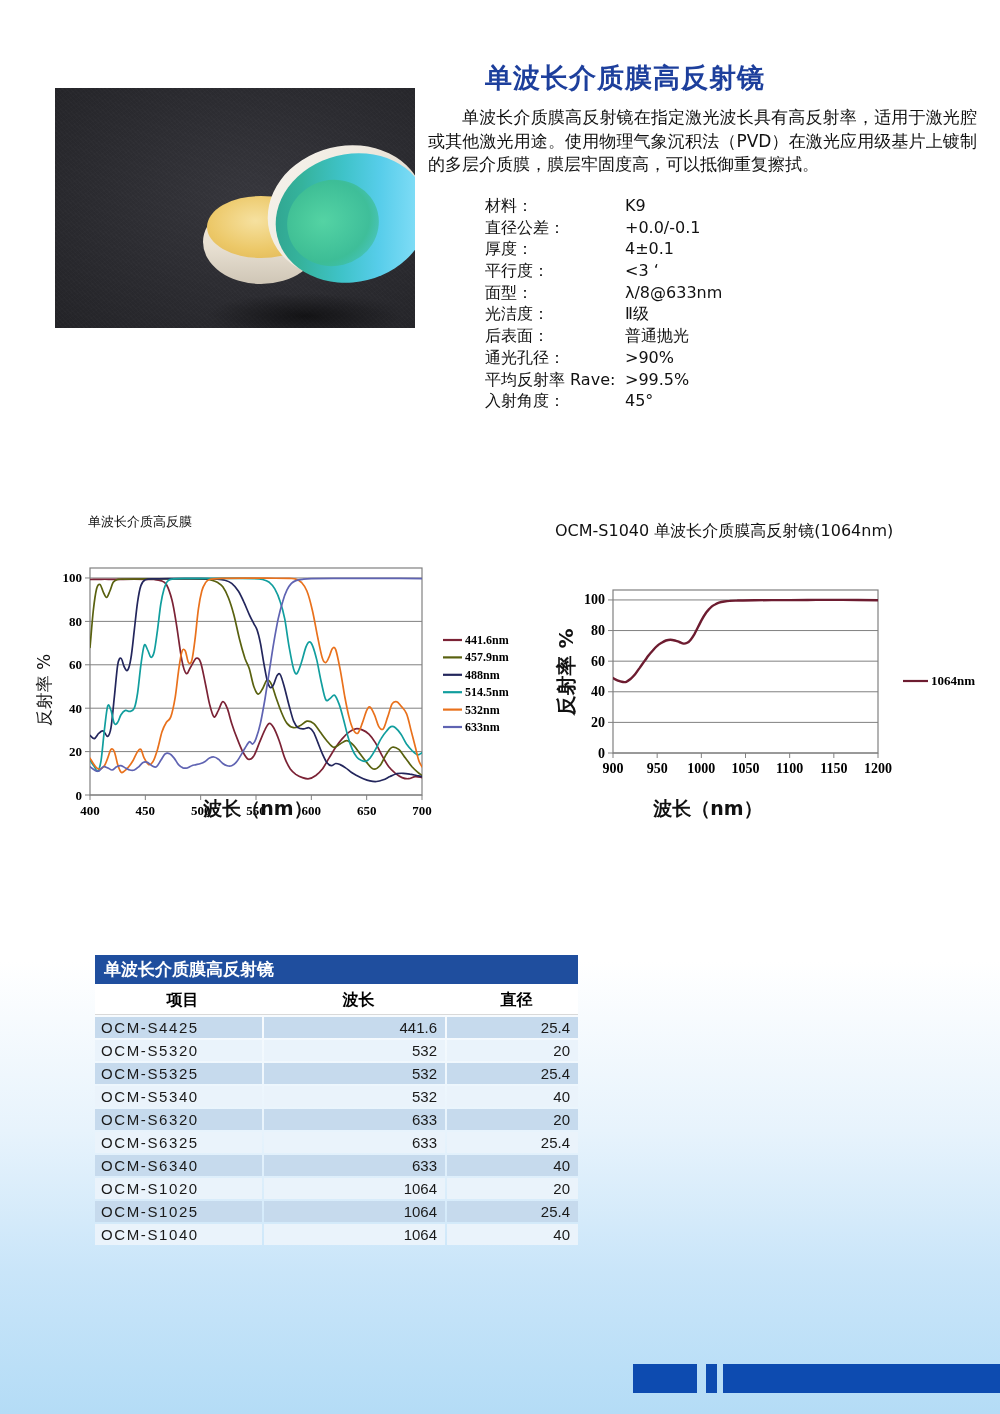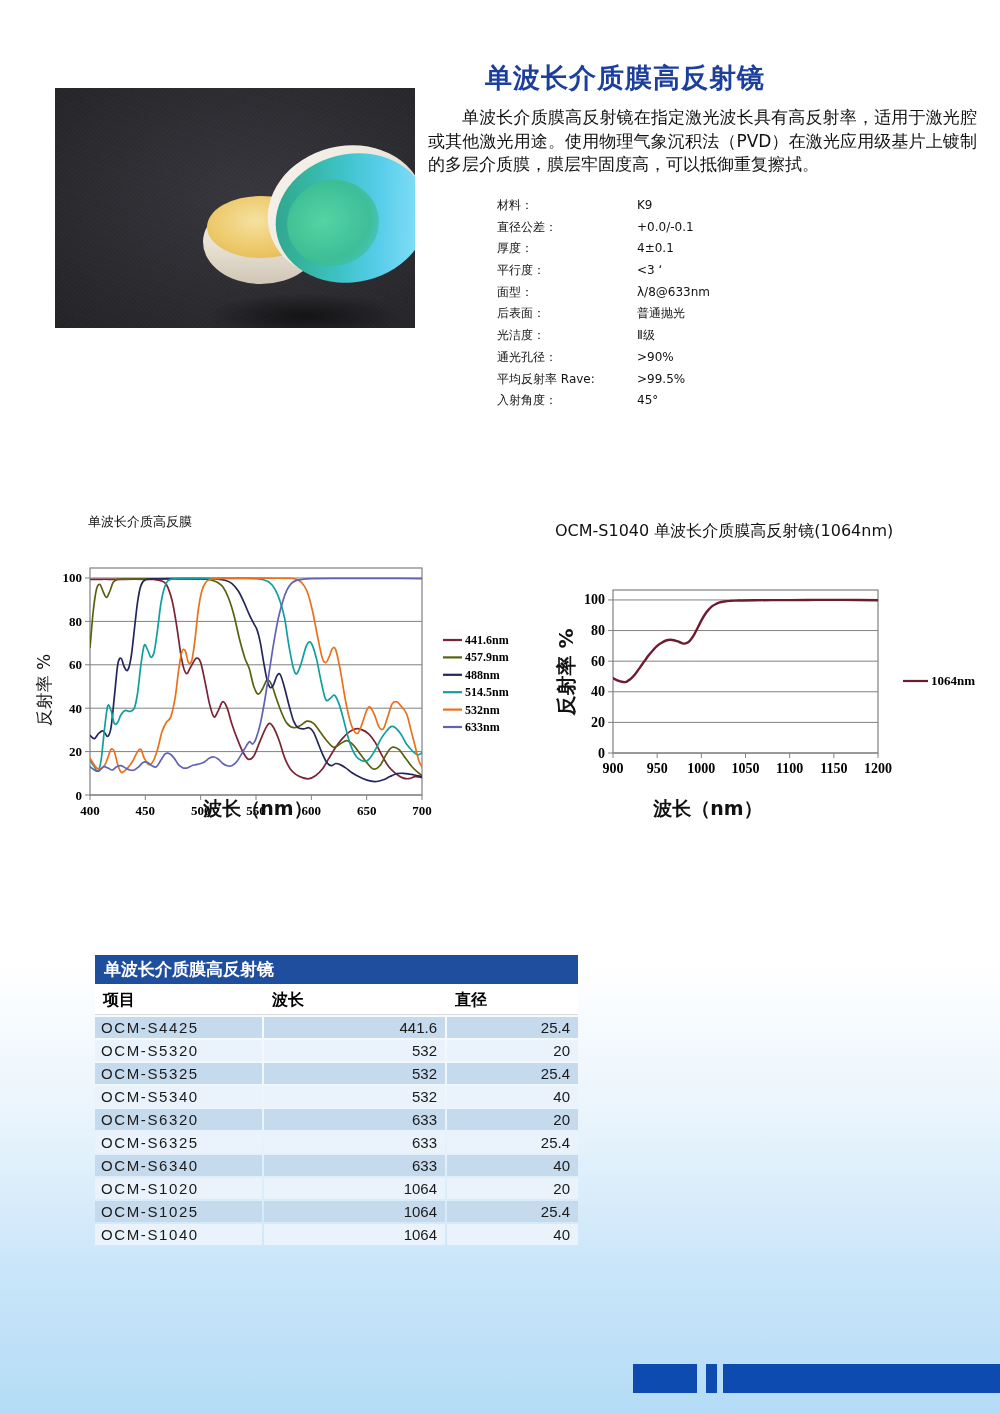--- a/index.html
+++ b/index.html
@@ -54,21 +54,21 @@
   .page-title{
     position:absolute;left:425px;top:60px;width:400px;text-align:center;
     font-size:27px;font-weight:bold;color:#1d3f9c;letter-spacing:1px;
   }
   .intro{
     position:absolute;left:428px;top:106px;width:549px;
     font-size:17px;line-height:23.5px;color:#111;text-align:justify;text-indent:2em;
   }
   
   .specs{position:absolute;left:485px;top:195px;width:420px;}
-  .spec-row{height:21.7px;line-height:21.7px;font-size:12px;color:#111;white-space:nowrap;margin-left:12px;}
+  .spec-row{height:21.7px;line-height:21.7px;font-size:16px;color:#111;white-space:nowrap;}
   .spec-row .lbl{display:inline-block;min-width:140px;}
   
   .chart-title-left{position:absolute;left:88px;top:513px;font-size:13px;color:#111;}
   .chart-title-right{position:absolute;left:555px;top:521px;width:410px;font-size:16px;color:#111;}
   .ylab-left{
     position:absolute;left:44px;top:690px;transform:translate(-50%,-50%) rotate(-90deg);
     white-space:nowrap;font-size:17px;color:#111;
   }
   .ylab-right{
     position:absolute;left:566px;top:672px;transform:translate(-50%,-50%) rotate(-90deg);
@@ -83,21 +83,21 @@
   .tbl-title{
     height:29px;line-height:29px;background:#1f4e9e;color:#fff;
     font-size:17px;font-weight:bold;padding-left:9px;box-sizing:border-box;
   }
   .tbl-head{
     display:grid;grid-template-columns:167px 181px 131px;column-gap:2px;
     background:#fff;height:28px;line-height:28px;
     border-top:2px solid #fff;border-bottom:1px solid #d9d9d9;
     font-size:16px;font-weight:bold;color:#000;
   }
-  .tbl-head div{padding-left:8px;}
+  .tbl-head div{padding-left:8px;text-align:center;}
   .tbl-row{
     display:grid;grid-template-columns:167px 181px 131px;column-gap:2px;
     height:21px;line-height:21px;margin-top:2px;
     font-family:"Liberation Sans",sans-serif;font-size:15px;color:#1a1a1a;
   }
   .tbl-row .c0{padding-left:6px;letter-spacing:1.6px;}
   .tbl-row .c1,.tbl-row .c2{text-align:right;padding-right:8px;}
   .row-dark  .c0,.row-dark  .c1,.row-dark  .c2{background:#c6daed;}
   .row-light .c0,.row-light .c1,.row-light .c2{background:#eaf3fb;}
   
@@ -126,22 +126,22 @@
 
   <div class="page-title">单波长介质膜高反射镜</div>
   <div class="intro">单波长介质膜高反射镜在指定激光波长具有高反射率，适用于激光腔或其他激光用途。使用物理气象沉积法（PVD）在激光应用级基片上镀制的多层介质膜，膜层牢固度高，可以抵御重复擦拭。</div>
 
   <div class="specs" id="specs">
       <div class="spec-row"><span class="lbl">材料：</span><span>K9</span></div>
       <div class="spec-row"><span class="lbl">直径公差：</span><span>+0.0/-0.1</span></div>
       <div class="spec-row"><span class="lbl">厚度：</span><span>4±0.1</span></div>
       <div class="spec-row"><span class="lbl">平行度：</span><span>&lt;3 ‘</span></div>
       <div class="spec-row"><span class="lbl">面型：</span><span>λ/8@633nm</span></div>
+      <div class="spec-row"><span class="lbl">光洁度：</span><span>Ⅱ级</span></div>
       <div class="spec-row"><span class="lbl">后表面：</span><span>普通抛光</span></div>
-      <div class="spec-row"><span class="lbl">光洁度：</span><span>Ⅱ级</span></div>
       <div class="spec-row"><span class="lbl">通光孔径：</span><span>&gt;90%</span></div>
       <div class="spec-row"><span class="lbl">平均反射率 Rave:</span><span>&gt;99.5%</span></div>
       <div class="spec-row"><span class="lbl">入射角度：</span><span>45°</span></div>
     </div>
 
   <div class="chart-title-left">单波长介质高反膜</div>
   <div class="ylab-left">反射率 %</div>
   <div id="chart0" class="chart-svg" style="left:0;top:560px;"><svg width="540" height="320" viewBox="0 0 540 320">
         <clipPath id="clip0">
           <rect x="90" y="8" width="332" height="227"></rect>

